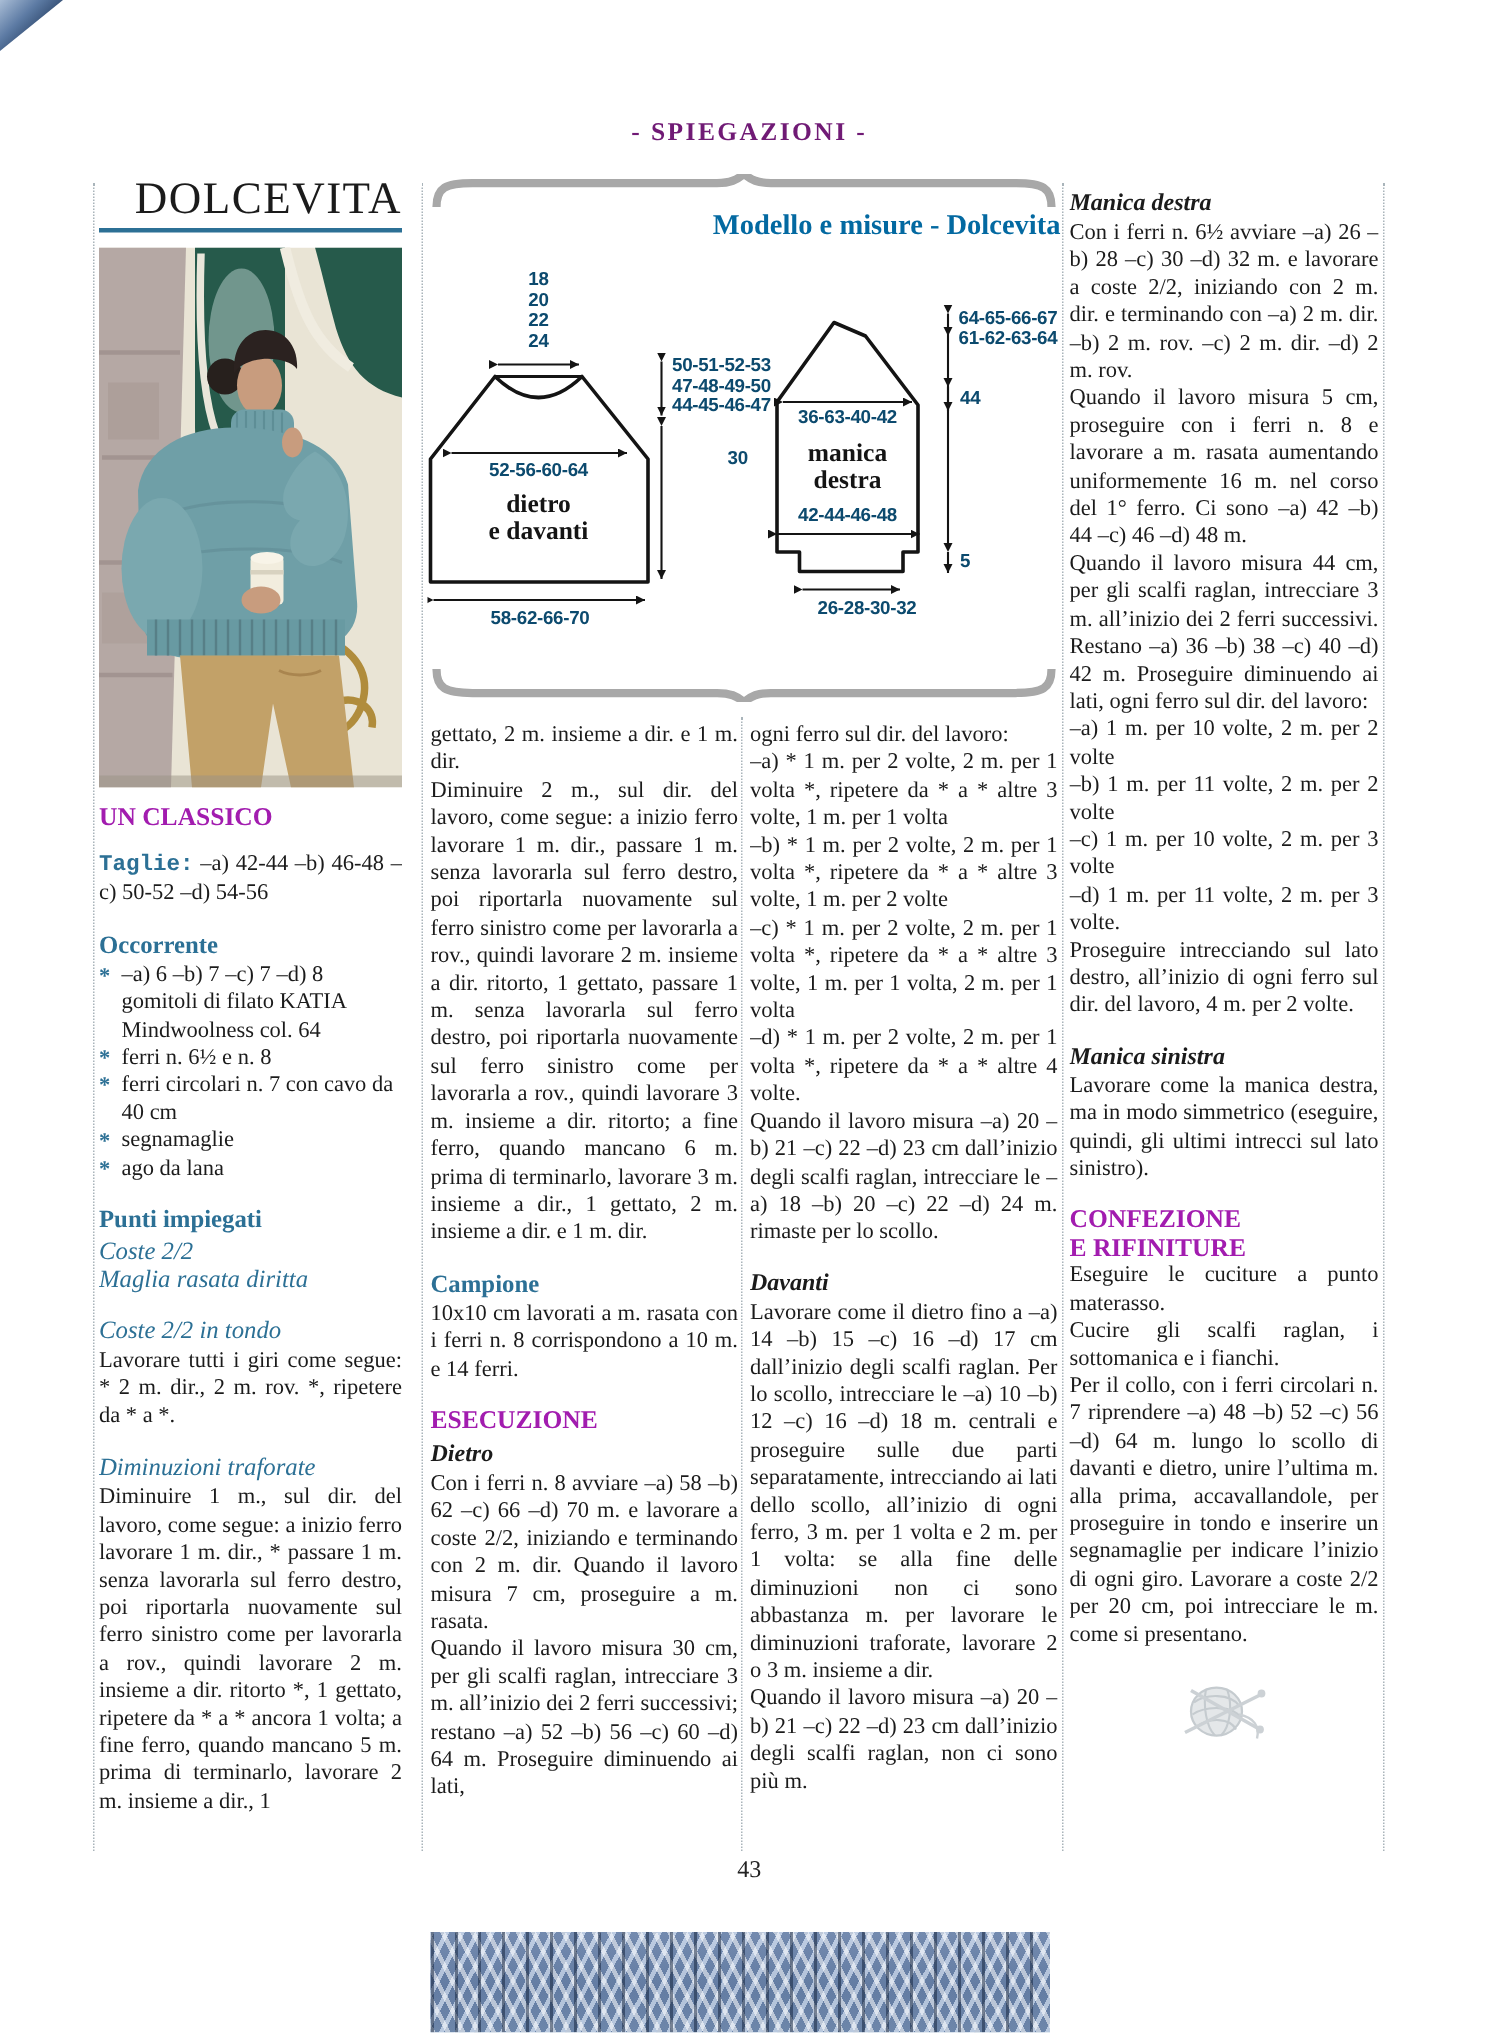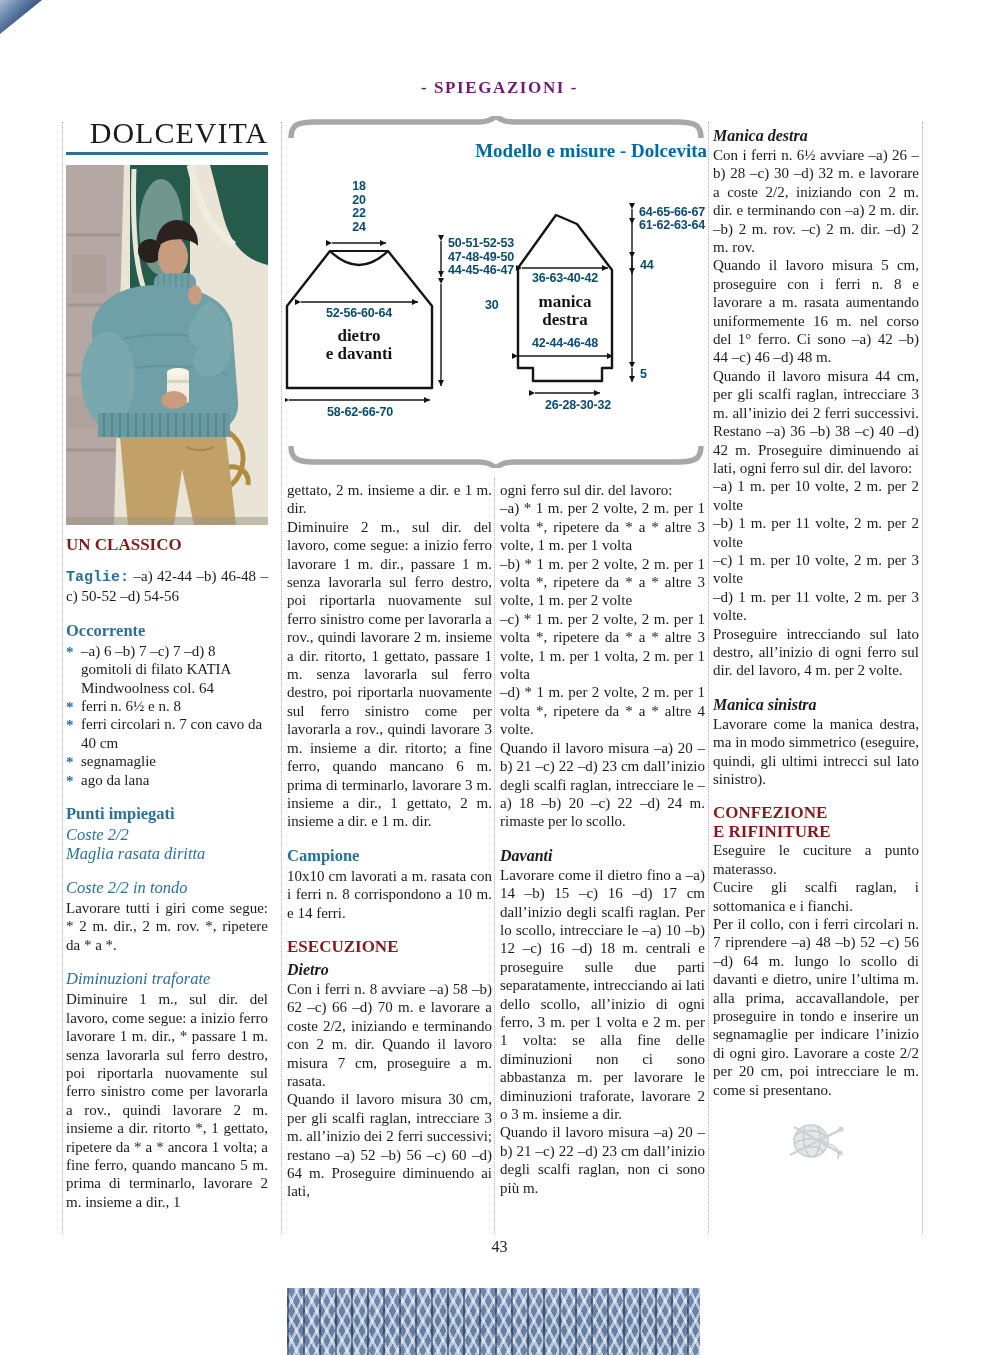--- a/index.html
+++ b/index.html
@@ -17,21 +17,21 @@
 
   
   .sep{position:absolute;width:0;border-left:1px dotted #a9b4ba;}
 
   
   .col1{position:absolute;left:66px;top:118px;width:202px;height:1118px;overflow:hidden;}
   .c1-title{font-size:30px;font-weight:normal;text-align:right;letter-spacing:1px;line-height:30px;}
   .c1-rule{border:0;border-top:3px solid #2c7095;margin:4px 0 10px 0;}
   .photo{width:202px;height:360px;display:block;margin:0 0 10px 0;}
 
-  .h-caps{color:#7f1d1d;font-weight:bold;font-size:17px;margin:8px 0 4px 0;line-height:19px;}
+  .h-caps{color:#a21caf;font-weight:bold;font-size:17px;margin:8px 0 4px 0;line-height:19px;}
   .h-blue{color:#2c7095;font-weight:bold;font-size:16.5px;margin:15px 0 2px 0;line-height:19px;}
   .h-blue-it{color:#2c7095;font-style:italic;font-size:16.5px;margin:15px 0 2px 0;line-height:19px;}
   .h-black-it{font-weight:bold;font-style:italic;font-size:16px;margin:0 0 1px 0;line-height:19px;}
   .punti-line{color:#2c7095;font-style:italic;font-size:16.5px;line-height:19px;}
 
   p.body{font-size:15px;line-height:18.4px;text-align:justify;margin:0;}
   p.body.gap{margin-top:13px;}
 
   ul.mat{list-style:none;margin:2px 0 0 0;padding:0;}
   ul.mat li{position:relative;padding-left:15px;font-size:15px;line-height:18.4px;text-align:left;}

